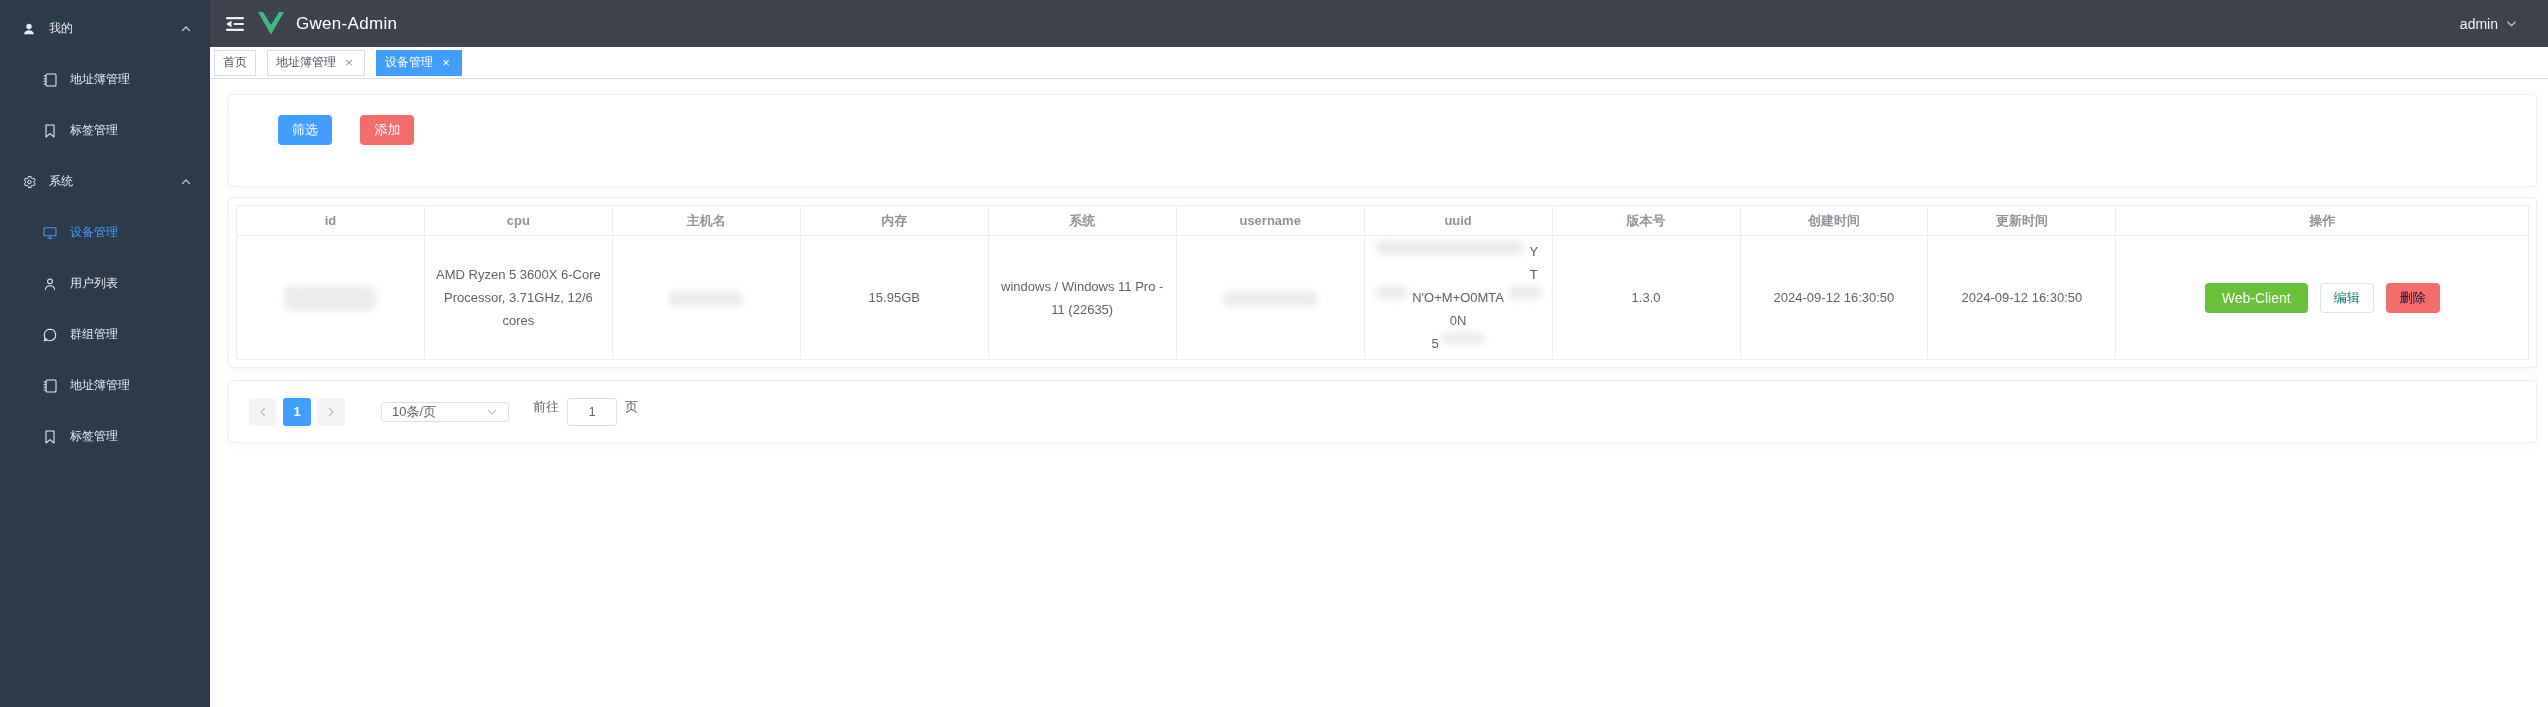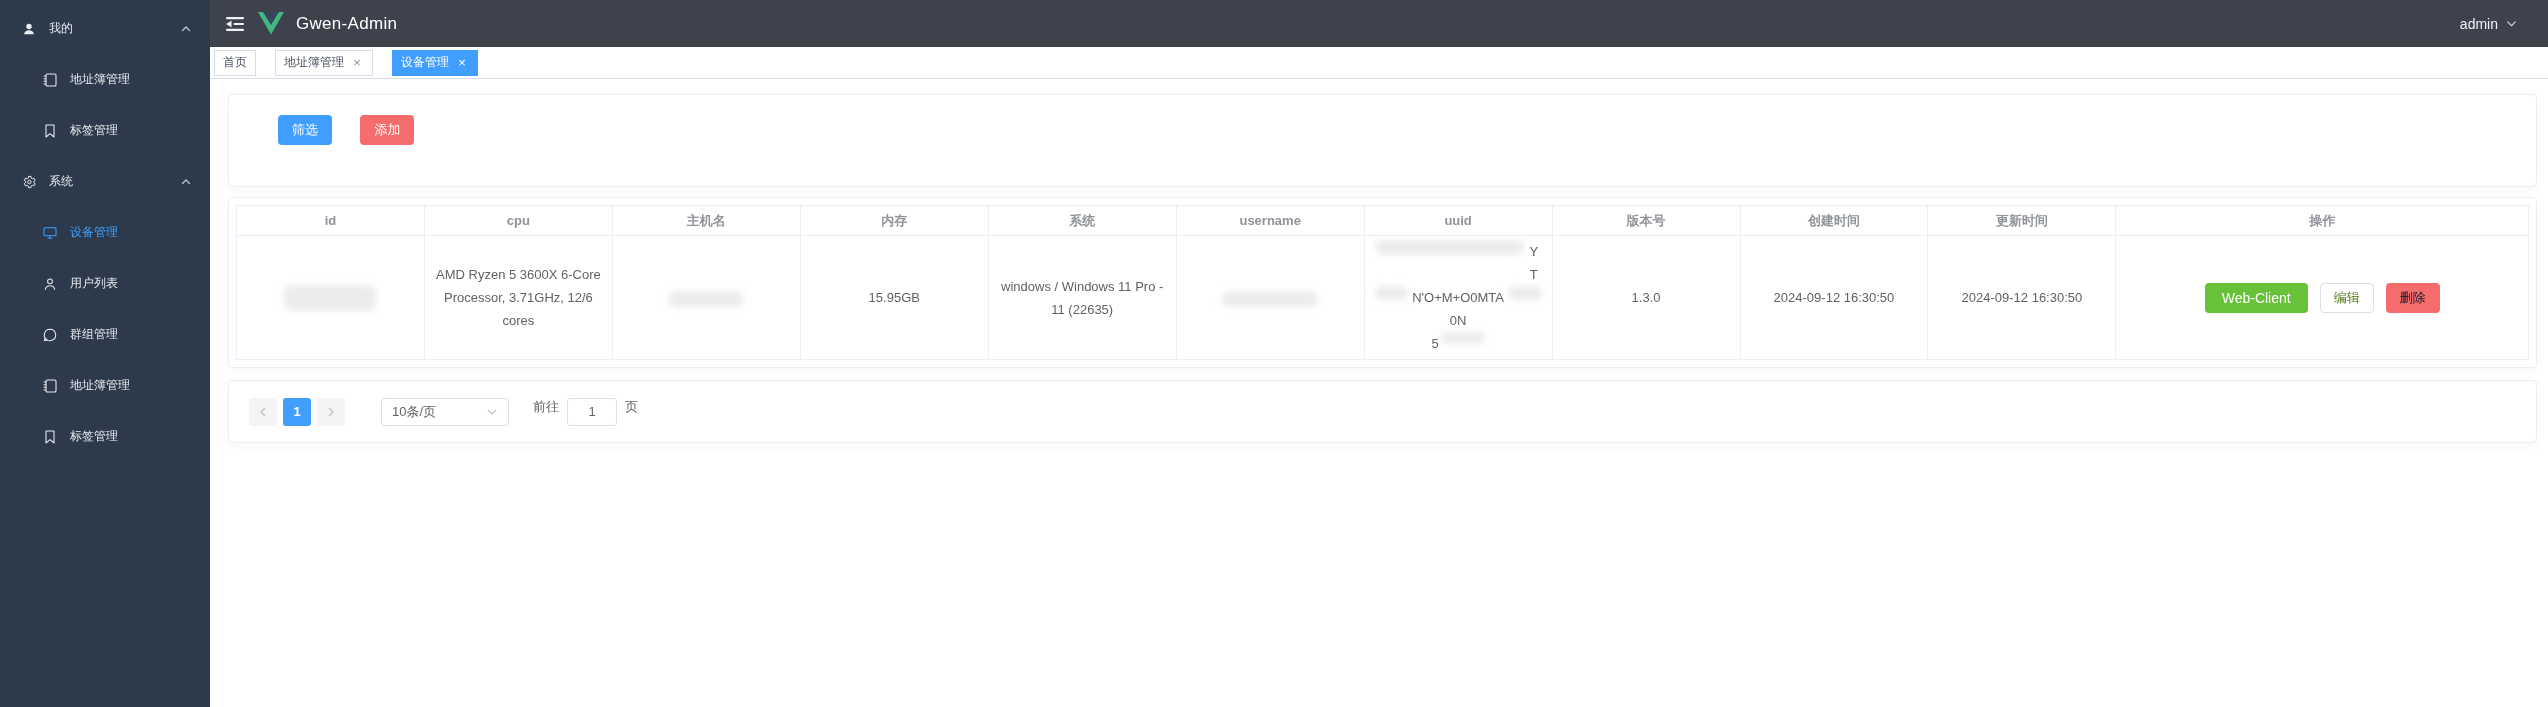--- a/index.html
+++ b/index.html
@@ -29,21 +29,21 @@
   
   .navbar { height:47px; background:#3d424d; display:flex; align-items:center; padding:0 30px 0 15px; flex:none; }
   .hamburger { width:20px; height:16px; color:#eef0f3; margin-right:13px; cursor:pointer; }
   .vue-logo { width:27px; height:24px; margin-right:11px; }
   .app-title { color:#ffffff; font-size:17px; letter-spacing:.3px; }
   .nav-spacer { flex:1; }
   .user-dd { display:flex; align-items:center; gap:7px; cursor:pointer; color:#f0f2f5; font-size:14px; }
   .user-dd .caret { width:13px; height:13px; color:#c8ccd4; }
 
   
-  .tabbar { height:32px; background:#fff; border-bottom:1px solid #d8dce5; display:flex; align-items:center; gap:19px; padding:0 4px; flex:none; }
+  .tabbar { height:32px; background:#fff; border-bottom:1px solid #d8dce5; display:flex; align-items:center; gap:11px; padding:0 4px; flex:none; }
   .tag-tab { height:26px; display:inline-flex; align-items:center; gap:6px; padding:0 8px; border:1px solid #d8dce5; background:#fff; font-size:12px; color:#495060; cursor:pointer; }
   .tag-tab .x { font-size:13px; line-height:1; color:#909399; width:14px; height:14px; display:flex; align-items:center; justify-content:center; border-radius:50%; }
   .tag-tab.active { background:#409eff; border-color:#409eff; color:#fff; }
   .tag-tab.active .x { color:#fff; }
 
   
   .content { flex:1; padding:15px 11px 0 18px; background:#fff; overflow:hidden; }
   .card { background:#fff; border:1px solid #ebeef5; border-radius:4px; box-shadow:0 2px 12px rgba(0,0,0,.04); }
   .card.toolbar-card { height:93px; padding:20px; margin-bottom:10px; }
   .card.table-card { padding:7px; margin-bottom:12px; }
@@ -56,28 +56,28 @@
   
   table.devices { width:100%; border-collapse:collapse; table-layout:fixed; font-size:13px; text-align:center; }
   table.devices th, table.devices td { border:1px solid #ebeef5; }
   table.devices th { height:30px; color:#909399; font-weight:bold; font-size:13px; padding:0 6px; }
   table.devices td { height:82px; padding:4px 10px; color:#606266; line-height:23px; vertical-align:middle; word-break:break-word; }
   .redact { display:inline-block; background:#ececec; border-radius:8px; filter:blur(3px); vertical-align:middle; }
   .uuid-line { display:flex; justify-content:center; gap:2px; line-height:23px; }
   .actions { display:flex; align-items:center; justify-content:center; gap:12px; }
   .act-btn { height:30px; border-radius:4px; font-size:13px; padding:0 13px; display:inline-flex; align-items:center; cursor:pointer; border:1px solid transparent; font-family:inherit; }
   .act-green { background:#67c23a; color:#fff; font-size:14px; padding:0 16px; }
-  .act-plain { background:#fff; color:#4d7c0f; border-color:#dcdfe6; }
+  .act-plain { background:#fff; color:#0f766e; border-color:#dcdfe6; }
   .act-red   { background:#f56c6c; color:#0f172a; }
 
   
   .pg-btn { min-width:28px; height:28px; border-radius:3px; background:#f4f4f5; color:#c0c4cc; display:inline-flex; align-items:center; justify-content:center; margin-right:6px; cursor:pointer; font-size:13px; }
   .pg-btn.current { background:#409eff; color:#fff; font-weight:bold; }
   .pg-btn svg { width:12px; height:12px; }
-  .pg-select { margin-left:30px; width:128px; height:28px; border:1px solid #dcdfe6; border-radius:4px; display:inline-flex; align-items:center; justify-content:space-between; padding:0 10px; font-size:13px; color:#606266; cursor:pointer; background:#fff; }
+  .pg-select { margin-left:30px; width:128px; height:20px; border:1px solid #dcdfe6; border-radius:4px; display:inline-flex; align-items:center; justify-content:space-between; padding:0 10px; font-size:13px; color:#606266; cursor:pointer; background:#fff; }
   .pg-select .chev { width:12px; height:12px; color:#c0c4cc; }
   .pg-goto { margin-left:24px; display:inline-flex; align-items:flex-start; font-size:13px; color:#606266; }
   .pg-input { width:50px; height:28px; border:1px solid #dcdfe6; border-radius:3px; text-align:center; font-size:13px; color:#606266; margin:0 8px; outline:none; font-family:inherit; }
 </style>
 </head>
 <body>
 
 <div class="app">
 
   <aside class="sidebar">

